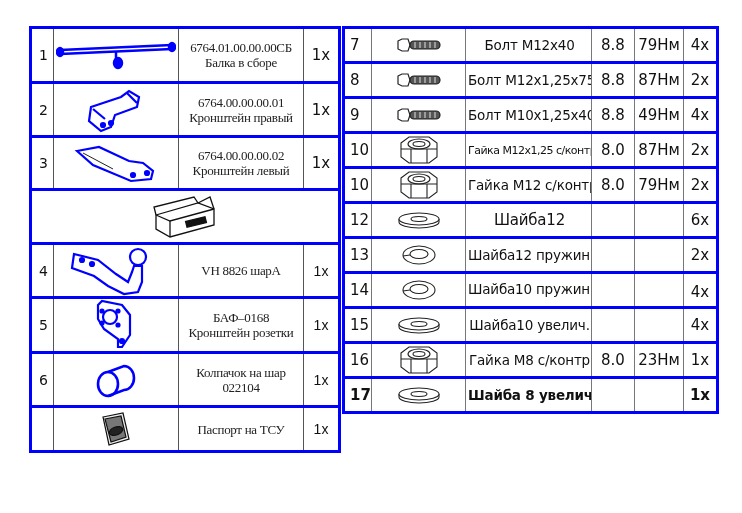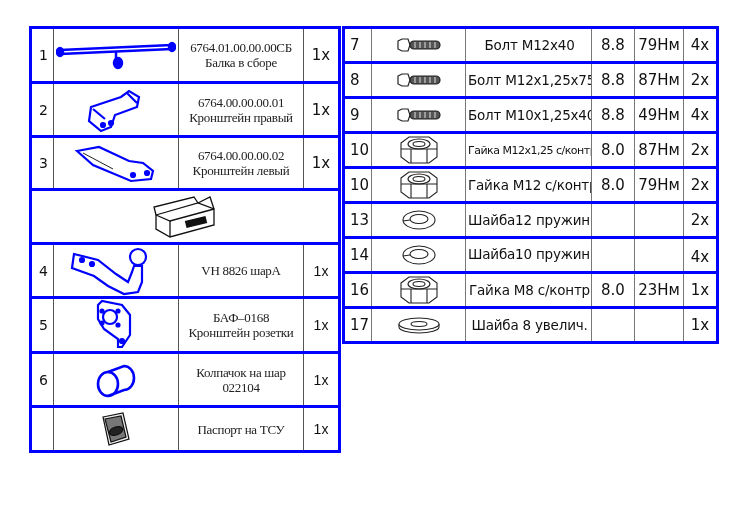--- a/index.html
+++ b/index.html
@@ -17,21 +17,21 @@
   #left-table td.num { font-size:14px; text-align:left; padding-left:7px; }
   #left-table td.desc { font-family:Liberation Serif, serif;
                          font-size:13px; line-height:15px; letter-spacing:-0.3px; color:#222; }
   #left-table td.qty { font-size:15px; }
   #left-table td.qty.light { font-family:"Liberation Sans", sans-serif; font-size:14px; font-stretch:condensed; }
 
   
   #right-table { left:342px; top:26px; width:377px; }
   #right-table td { border-left:1px solid #777; border-right:1px solid #777; font-size:15px; }
   #right-table tr { border-bottom:3px solid #0000ff; height:35px; }
-  #right-table tr:last-child { border-bottom:none; }
+  #right-table tr:last-child { border-bottom:none;font-weight:bold; }
   #right-table td.num { text-align:left; padding-left:5px; }
   #right-table td.name { font-size:13.5px; text-align:center; padding-left:2px; letter-spacing:-0.2px; }
   #right-table td.name.center { text-align:center; font-size:15px; }
   #right-table td.name.small { font-size:11px; letter-spacing:-0.5px; }
   #right-table td.name.top { vertical-align:top; padding-top:7px; }
   #right-table td.name.top ~ td.qty { vertical-align:bottom; padding-bottom:5px; }
 
   .icon svg { display:block; margin:0 auto; }
 </style>
 </head>
@@ -297,20 +297,36 @@
               <line x1="30" y1="14" x2="30" y2="28"></line>
             </g>
           </svg>
         </td>
         <td class="name">Гайка М12 с/контр</td>
         <td class="grade">8.0</td>
         <td class="torque">79Нм</td>
         <td class="qty">2x</td>
       </tr>
       <tr>
+        <td class="num">12</td>
+        <td class="icon">
+          <svg width="44" height="18" viewBox="0 0 44 18">
+            <g stroke="#222" stroke-width="1.1" fill="#fff">
+              <path d="M2 8 L2 11 A20 6 0 0 0 42 11 L42 8"></path>
+              <ellipse cx="22" cy="8" rx="20" ry="6"></ellipse>
+              <ellipse cx="22" cy="8" rx="8" ry="2.5"></ellipse>
+            </g>
+          </svg>
+        </td>
+        <td class="name center">Шайба12</td>
+        <td class="grade"></td>
+        <td class="torque"></td>
+        <td class="qty">6x</td>
+      </tr>
+      <tr>
         <td class="num">13</td>
         <td class="icon">
           <svg width="36" height="22" viewBox="0 0 36 22">
             <g stroke="#222" stroke-width="1.1" fill="#fff">
               <ellipse cx="18" cy="11" rx="16" ry="9"></ellipse>
               <ellipse cx="18" cy="10" rx="9" ry="4.5"></ellipse>
               <line x1="2" y1="12" x2="9" y2="11"></line>
             </g>
           </svg>
         </td>
@@ -324,20 +340,36 @@
         <td class="icon">
           <svg width="36" height="22" viewBox="0 0 36 22">
             <g stroke="#222" stroke-width="1.1" fill="#fff">
               <ellipse cx="18" cy="11" rx="16" ry="9"></ellipse>
               <ellipse cx="18" cy="10" rx="9" ry="4.5"></ellipse>
               <line x1="2" y1="12" x2="9" y2="11"></line>
             </g>
           </svg>
         </td>
         <td class="name top">Шайба10 пружин.</td>
+        <td class="grade"></td>
+        <td class="torque"></td>
+        <td class="qty">4x</td>
+      </tr>
+      <tr>
+        <td class="num">15</td>
+        <td class="icon">
+          <svg width="44" height="18" viewBox="0 0 44 18">
+            <g stroke="#222" stroke-width="1.1" fill="#fff">
+              <path d="M2 8 L2 11 A20 6 0 0 0 42 11 L42 8"></path>
+              <ellipse cx="22" cy="8" rx="20" ry="6"></ellipse>
+              <ellipse cx="22" cy="8" rx="8" ry="2.5"></ellipse>
+            </g>
+          </svg>
+        </td>
+        <td class="name">Шайба10 увелич.</td>
         <td class="grade"></td>
         <td class="torque"></td>
         <td class="qty">4x</td>
       </tr>
       <tr>
         <td class="num">16</td>
         <td class="icon">
           <svg width="44" height="30" viewBox="0 0 44 30">
             <g stroke="#222" stroke-width="1.1" fill="#fff">
               <path d="M4 8 L12 2 L32 2 L40 8 L40 22 L32 28 L12 28 L4 22 Z"></path>

